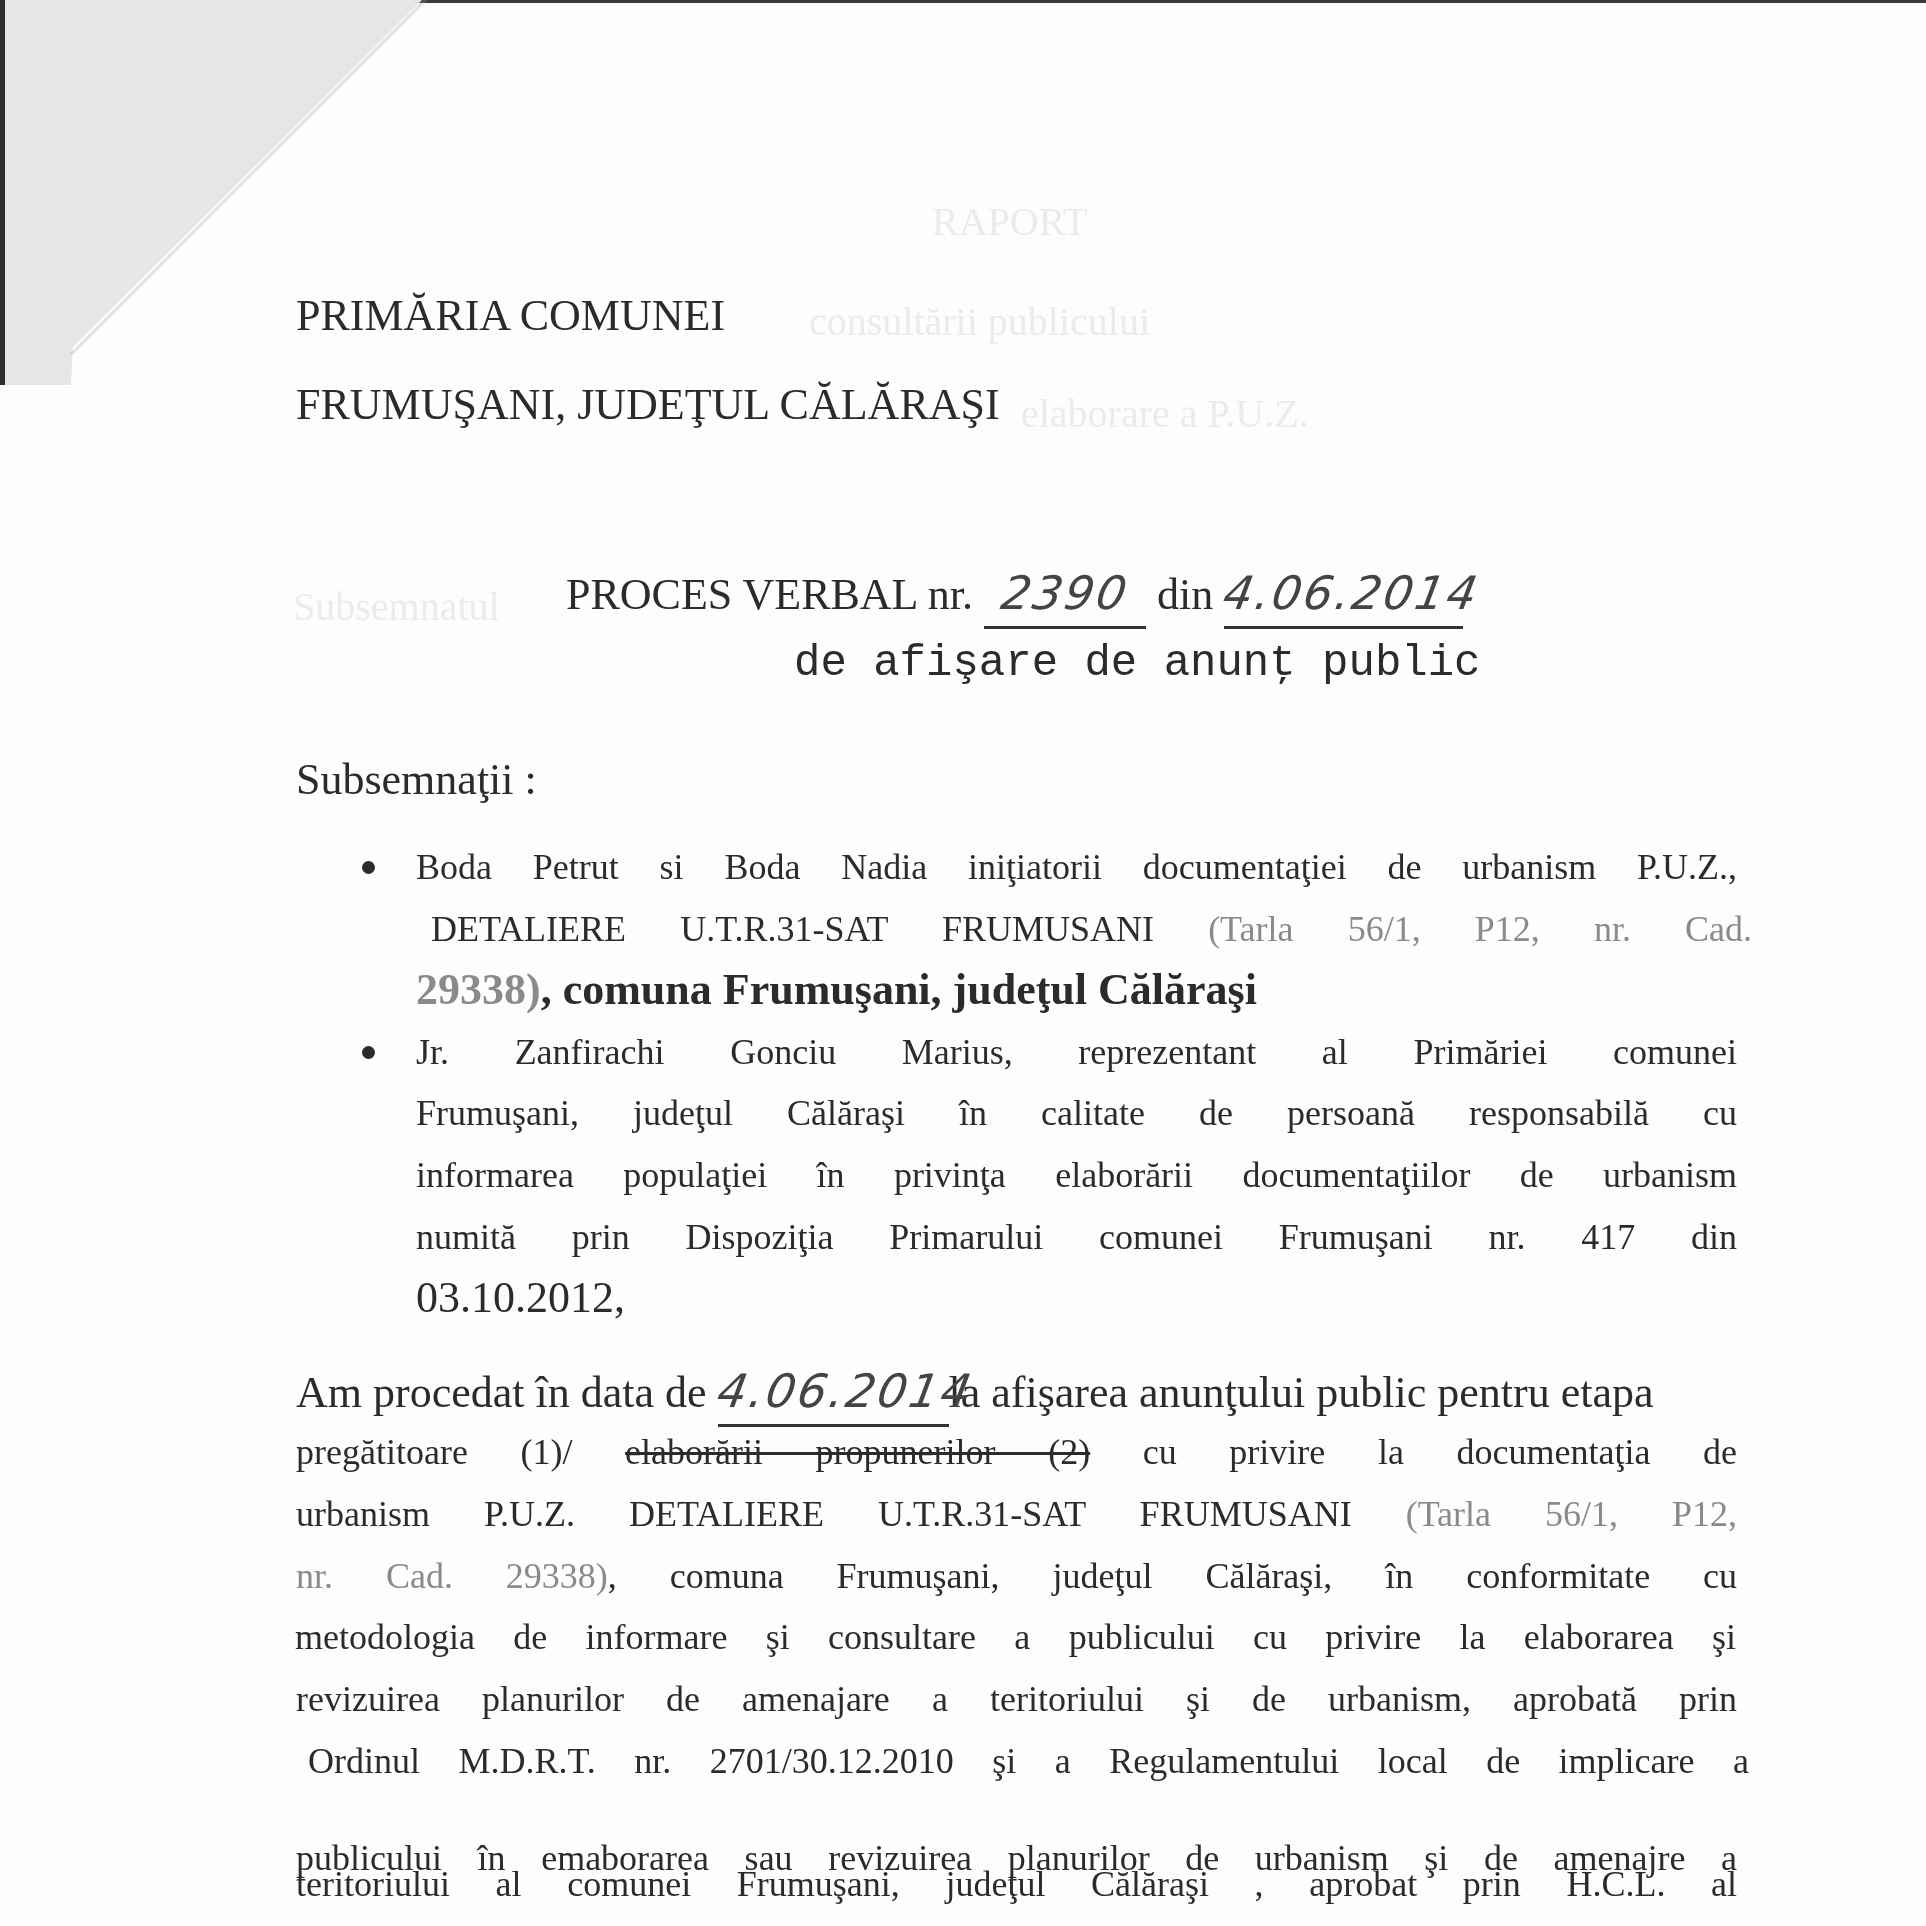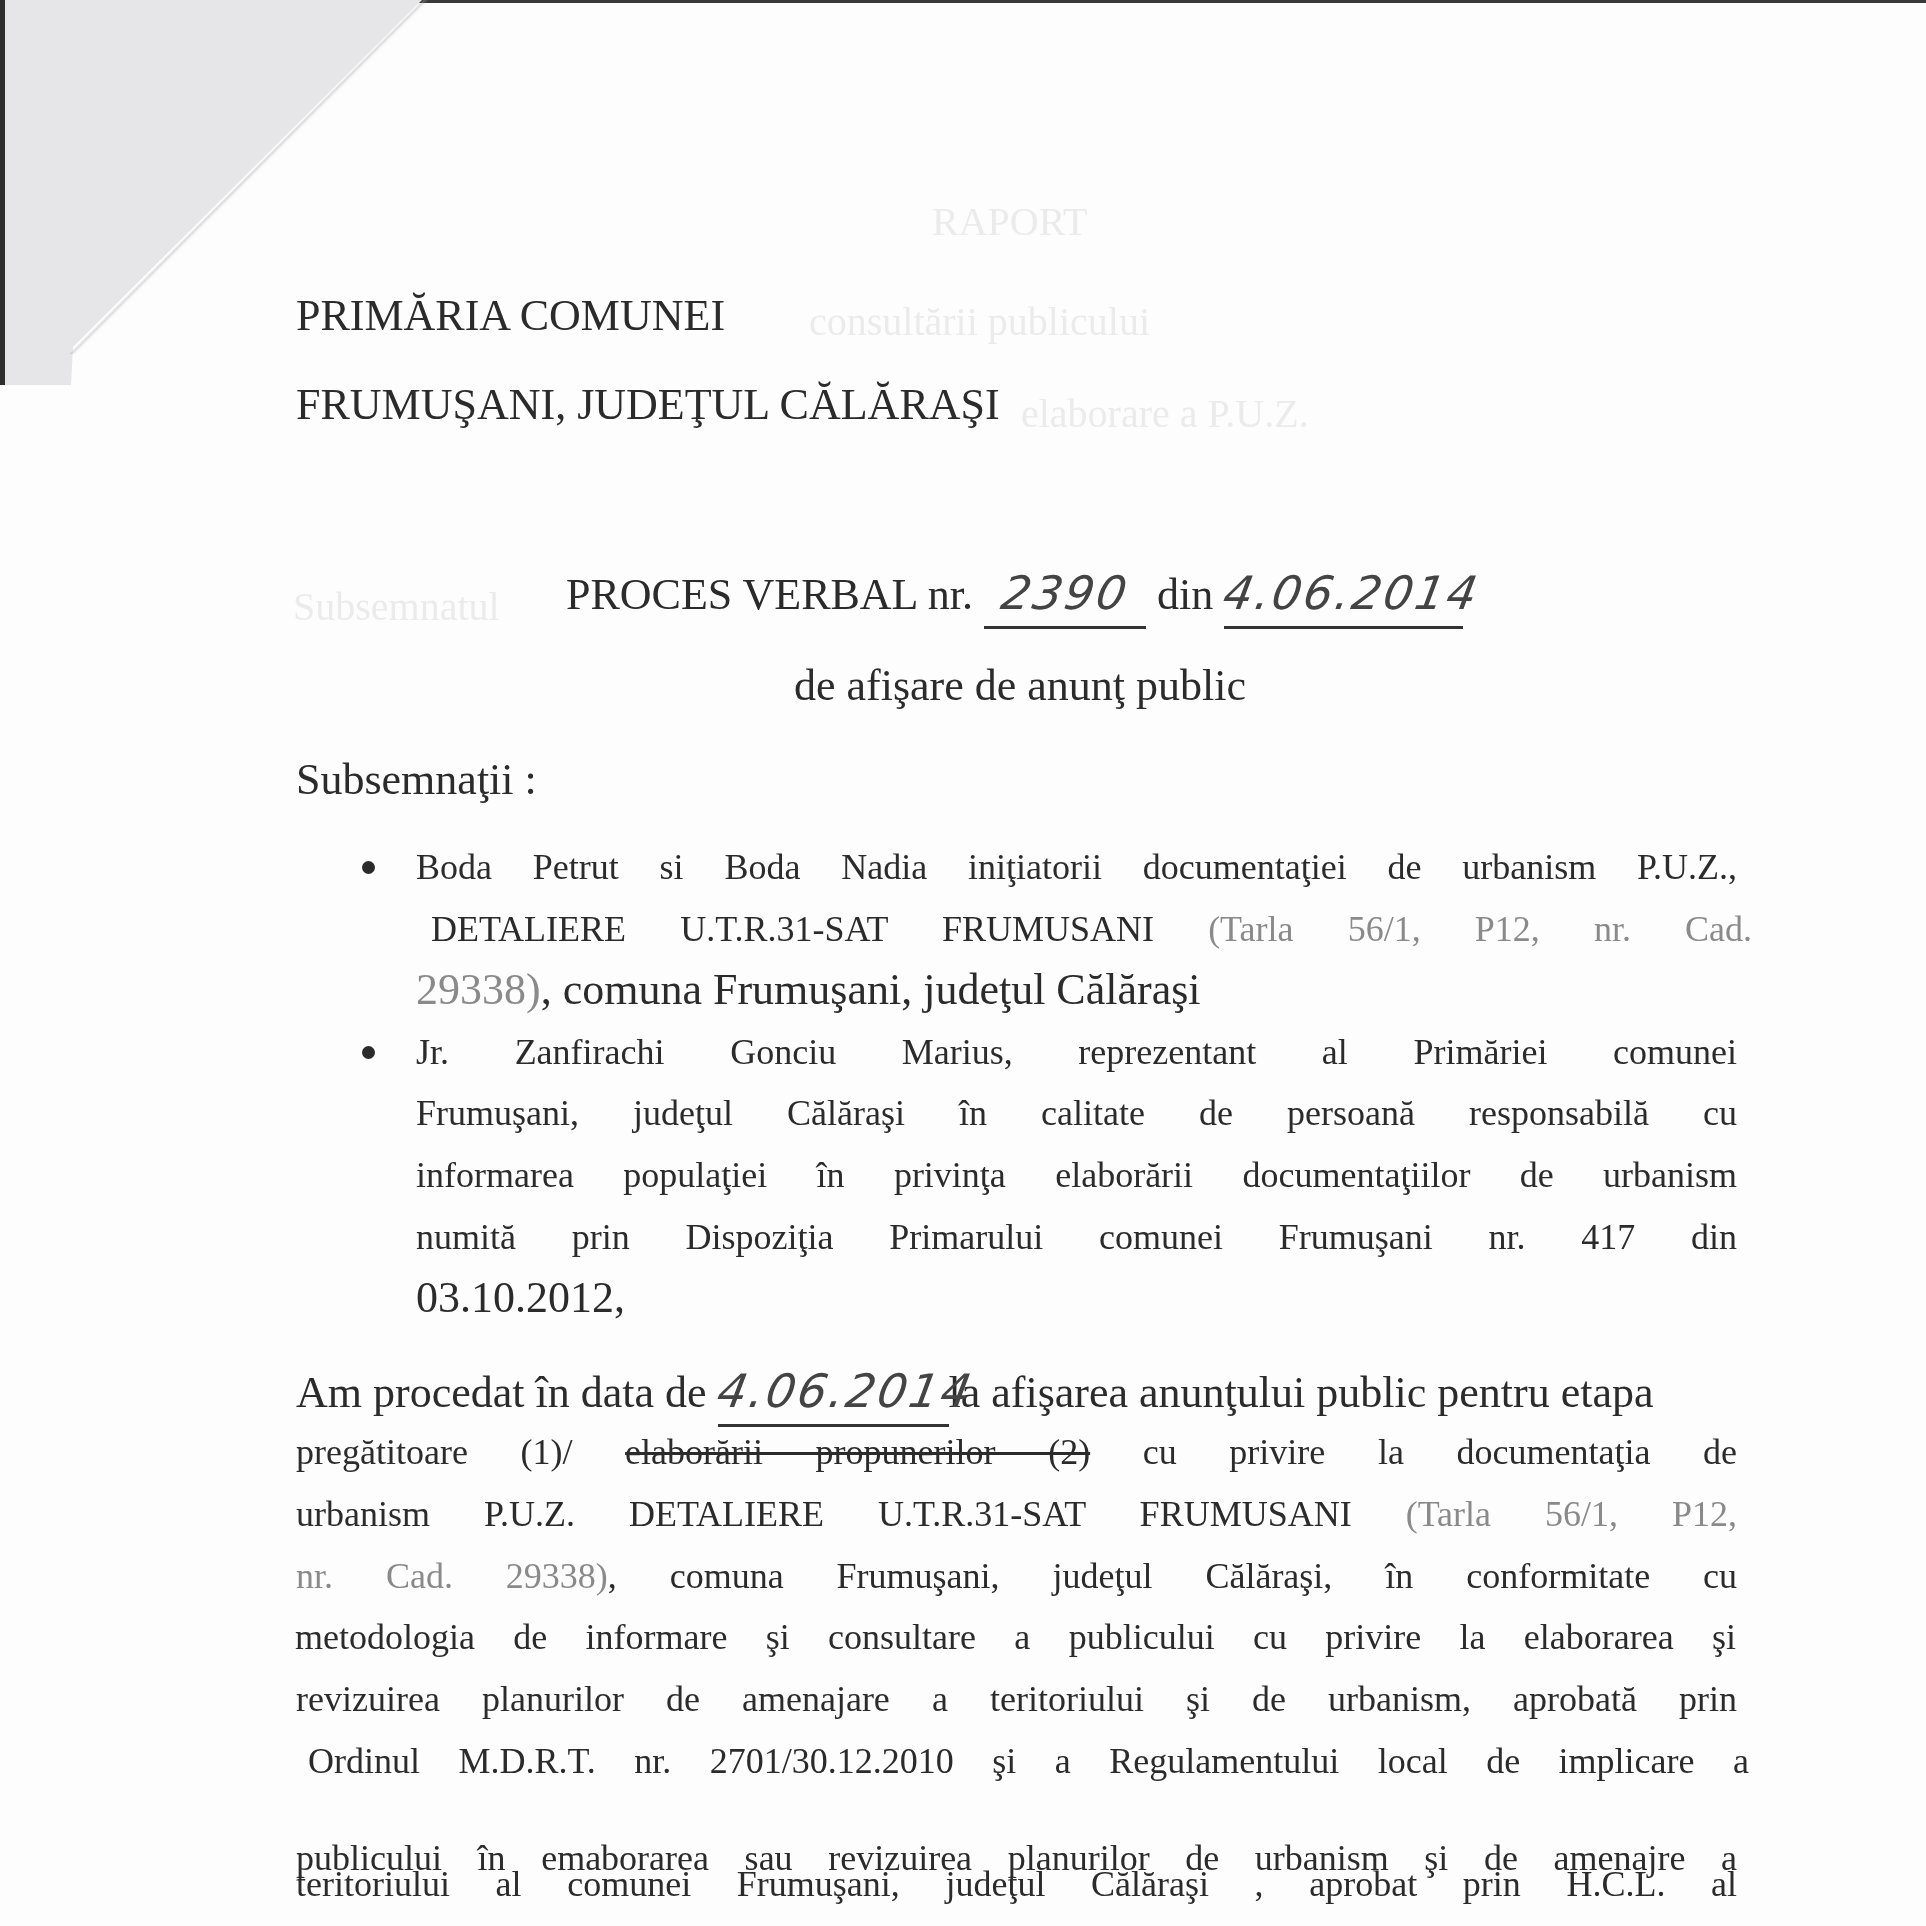--- a/index.html
+++ b/index.html
@@ -47,31 +47,31 @@
 
 <div class="text" style="left:296px; top:285px;">PRIMĂRIA COMUNEI</div>
 <div class="text" style="left:296px; top:374px;">FRUMUŞANI, JUDEŢUL CĂLĂRAŞI</div>
 
 <div class="text" style="left:566px; top:562px;">
   <span>PROCES VERBAL nr.</span>
   <span class="blank" style="width:162px;"><span class="hand">2390</span></span>
   <span>din</span>
   <span class="blank" style="width:239px;"><span class="hand">4.06.2014</span></span>
 </div>
-<div class="text" style="left:794px; top:655px;">de afişare de anunţ public</div>
+<div class="text" style="left:794px; top:632px;font-family:Liberation Mono, monospace;">de afişare de anunţ public</div>
 
 <div class="text" style="left:296px; top:749px;">Subsemnaţii :</div>
 
 <div class="bullet" style="left:362px; top:861px;"></div>
 <div class="justified" style="left:416px; top:836px; width:1321px;">Boda Petrut si Boda Nadia  iniţiatorii documentaţiei de urbanism P.U.Z.,</div>
 <div class="justified" style="left:431px; top:898px; width:1321px;">
   <span>DETALIERE U.T.R.31-SAT FRUMUSANI</span>
   <span class="grey">(Tarla 56/1, P12, nr. Cad.</span>
 </div>
-<div class="text" style="left:416px; top:959px;"><span class="grey">29338)</span><span>, comuna Frumuşani, judeţul Călăraşi</span></div>
+<div class="text" style="left:416px; top:959px;font-weight:bold;"><span class="grey">29338)</span><span>, comuna Frumuşani, judeţul Călăraşi</span></div>
 
 <div class="bullet" style="left:362px; top:1046px;"></div>
 <div class="justified" style="left:416px; top:1021px; width:1321px;">Jr. Zanfirachi Gonciu Marius, reprezentant al Primăriei comunei</div>
 <div class="justified" style="left:416px; top:1082px; width:1321px;">Frumuşani, judeţul Călăraşi în calitate de persoană responsabilă cu</div>
 <div class="justified" style="left:416px; top:1144px; width:1321px;">informarea populaţiei în privinţa elaborării documentaţiilor de urbanism</div>
 <div class="justified" style="left:416px; top:1206px; width:1321px;">numită prin Dispoziţia Primarului comunei Frumuşani nr. 417 din</div>
 <div class="text" style="left:416px; top:1267px;">03.10.2012,</div>
 
 <div class="text" style="left:296px; top:1360px;">
   <span>Am procedat în data de</span>

